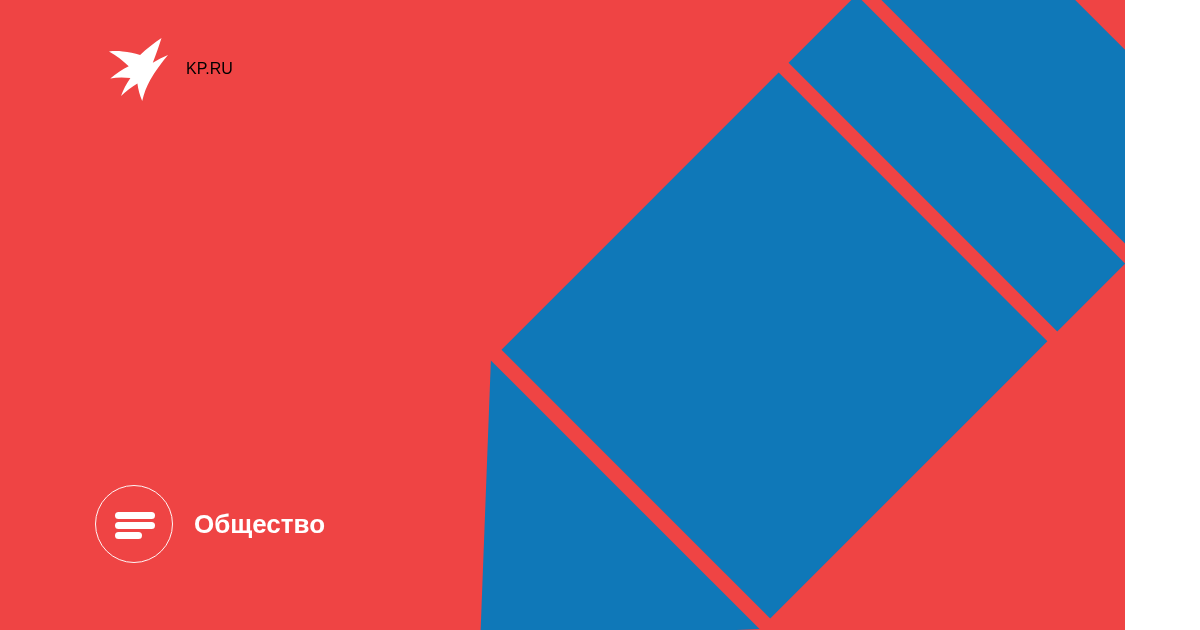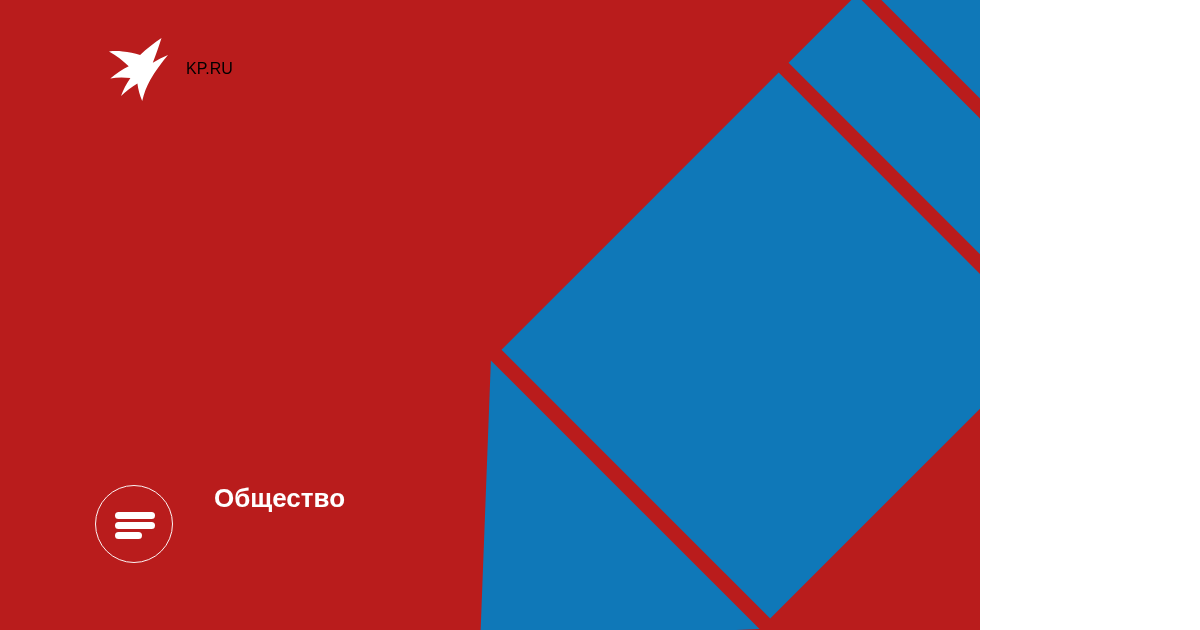--- a/index.html
+++ b/index.html
@@ -8,23 +8,23 @@
   }
   body {
     width: 1200px;
     height: 630px;
     overflow: hidden;
     font-family: "Liberation Sans", "DejaVu Sans", sans-serif;
   }
 
   #card {
     position: relative;
-    width: 980px;
+    width: 1125px;
     height: 630px;
-    background: #b91c1c;
+    background: #ef4444;
     overflow: hidden;
   }
 
   
   #watermark {
     position: absolute;
     left: 0;
     top: 0;
     width: 1200px;
     height: 630px;
@@ -61,22 +61,22 @@
     text-shadow: 0 2px 3px rgba(0, 55, 95, 0.30);
     white-space: pre-line;
   }
 
   
   #rubric {
     position: absolute;
     left: 95px;
     top: 485px;
     display: flex;
-    align-items: flex-start;
-    gap: 41px;
+    align-items: center;
+    gap: 21px;
   }
   #rubric-badge {
     position: relative;
     width: 78px;
     height: 78px;
     border-radius: 50%;
     border: 1.6px solid rgba(255, 255, 255, 0.95);
     box-sizing: border-box;
     flex: none;
   }

